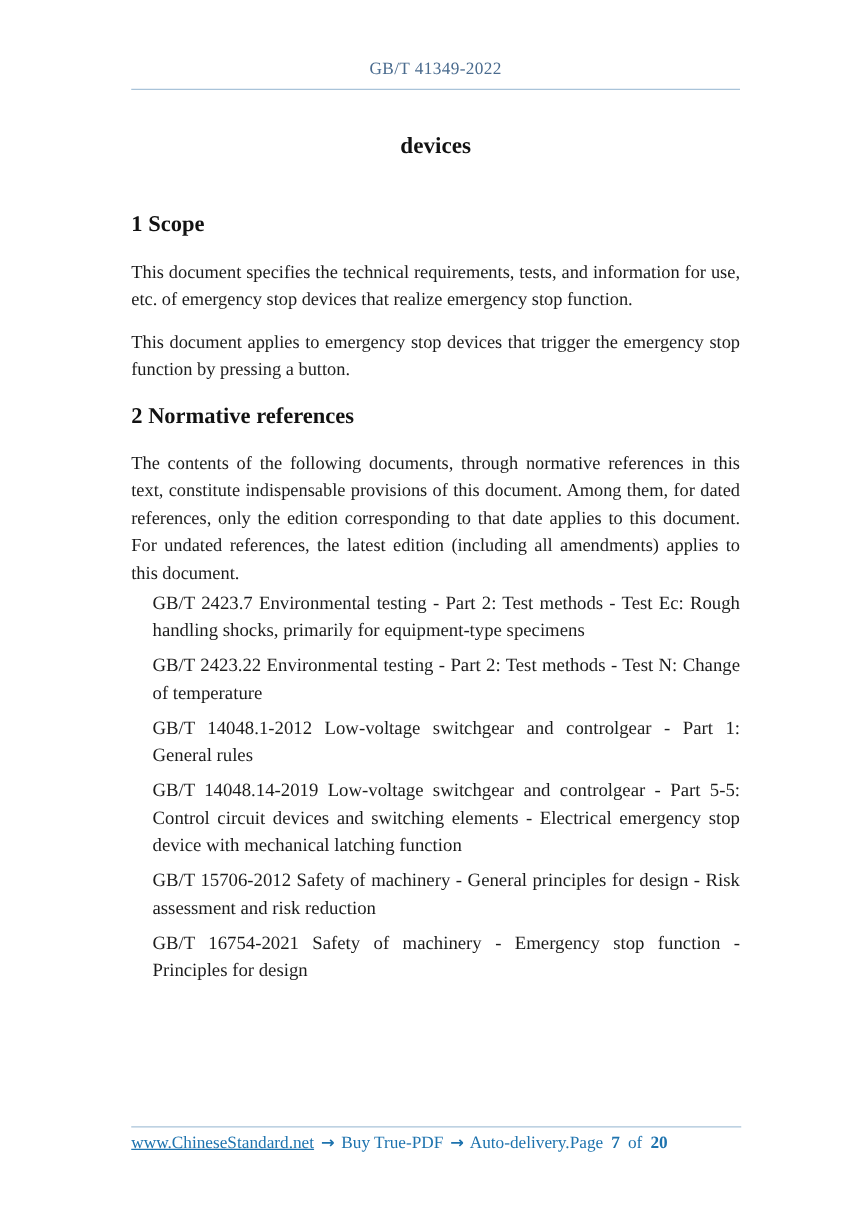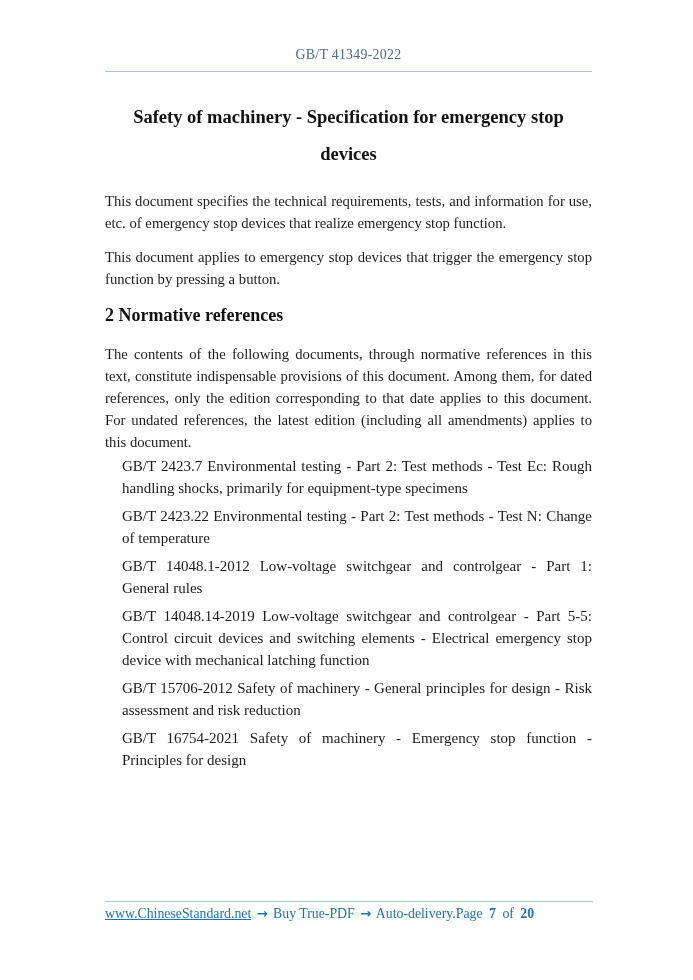--- a/index.html
+++ b/index.html
@@ -102,24 +102,24 @@
 
 <div class="page">
   <div class="content">
 
     <div class="doc-header">
       <div class="doc-number">GB/T 41349-2022</div>
       <hr class="rule">
     </div>
 
     <h1 class="title">
-      <span class="title-line">Safety of machinery - Specification for emergency stop</span>
       <span class="title-line">devices</span>
     </h1>
 
+    <h2 class="h2-scope">1 Scope</h2>
     <p class="para after-heading">This document specifies the technical requirements, tests, and information for use, etc. of emergency stop devices that realize emergency stop function.</p>
     <p class="para">This document applies to emergency stop devices that trigger the emergency stop function by pressing a button.</p>
 
     <h2 class="h2-normative">2 Normative references</h2>
     <p class="para after-heading">The contents of the following documents, through normative references in this text, constitute indispensable provisions of this document. Among them, for dated references, only the edition corresponding to that date applies to this document. For undated references, the latest edition (including all amendments) applies to this document.</p>
 
     <div class="refs">
       <p class="ref first">GB/T 2423.7 Environmental testing - Part 2: Test methods - Test Ec: Rough handling shocks, primarily for equipment-type specimens</p>
       <p class="ref">GB/T 2423.22 Environmental testing - Part 2: Test methods - Test N: Change of temperature</p>
       <p class="ref">GB/T 14048.1-2012 Low-voltage switchgear and controlgear - Part 1: General rules</p>

